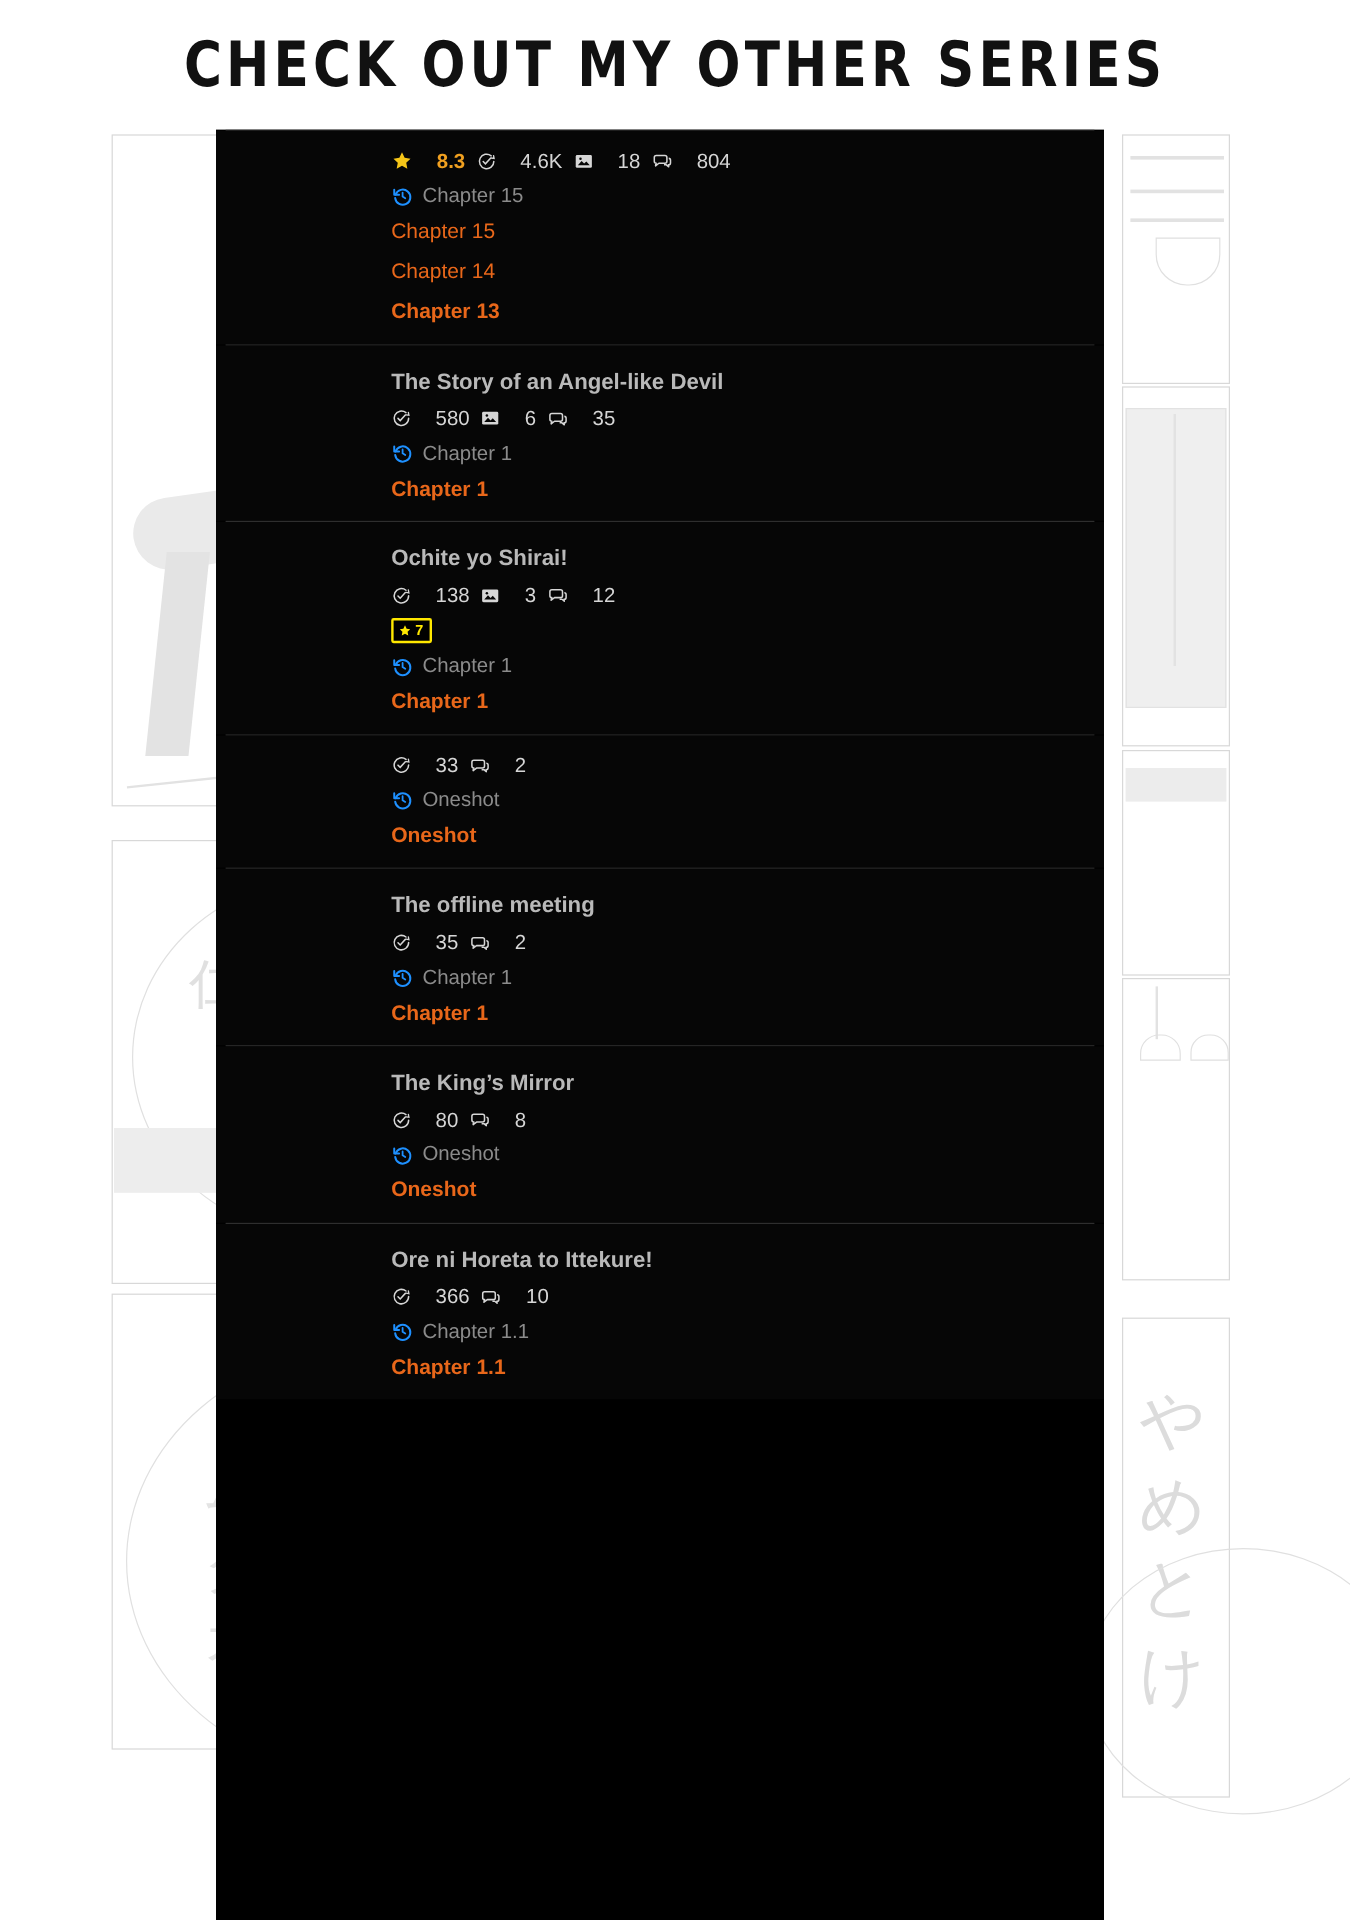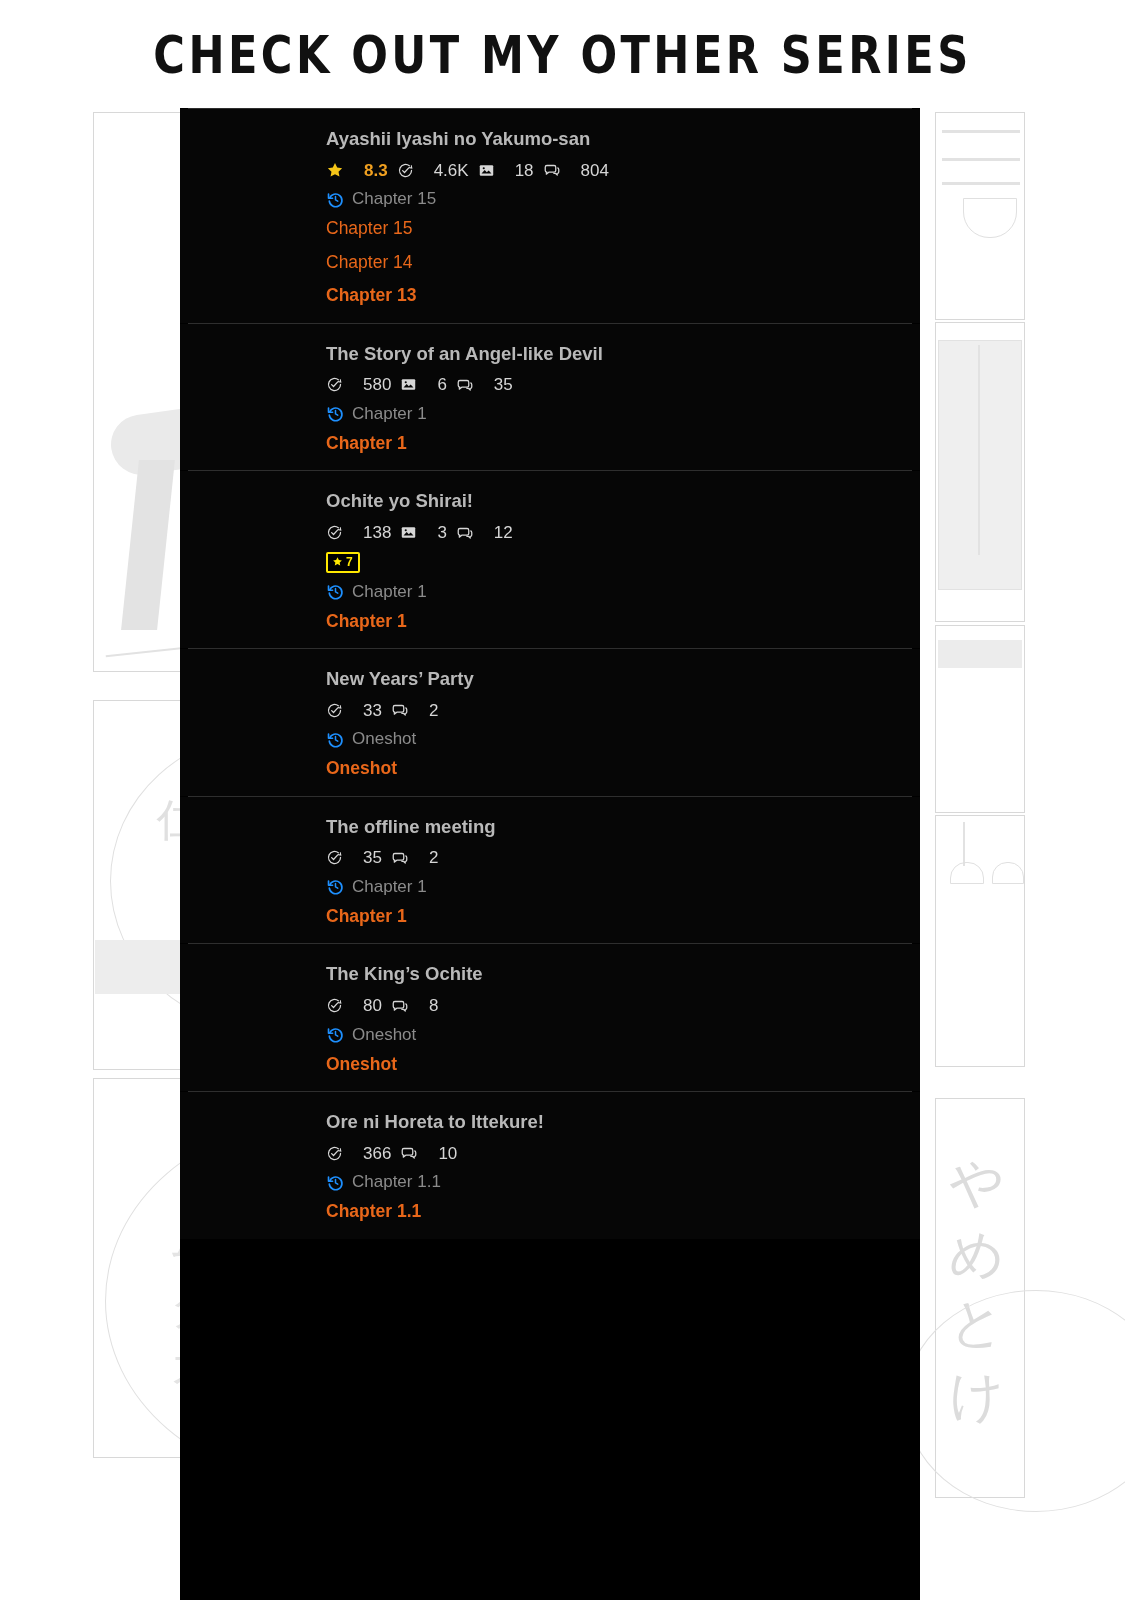--- a/index.html
+++ b/index.html
@@ -245,21 +245,20 @@
       <div class="th-fill" style="left:38%;top:62%;width:28%;height:10%;background:#f4efe4;"></div>
       <div class="th-fill" style="left:42%;top:60%;width:14%;height:6%;background:#f0c040;border-radius:3px;"></div>
 
       <div class="th-fill" style="left:0;top:80%;width:100%;height:20%;background:#ef8a22;"></div>
       <div class="th-fill" style="left:4%;top:83%;width:13%;height:15%;background:#111;border-radius:2px;"></div>
 
       <div class="th-fill" style="left:20%;top:96%;width:70%;height:3%;background:#222;"></div>
     </div>
         </div>
     <div class="series-info">
-      <div class="series-title">Ayashii Iyashi no Yakumo-san</div>
       <div class="series-stats">
             <span class="stat rating">
               <svg width="18" height="18" viewBox="0 0 24 24" fill="#f5c518">
       <path d="M12 2.5l2.95 6.22 6.55.87-4.8 4.6 1.22 6.56L12 17.6 6.08 20.75l1.22-6.56-4.8-4.6 6.55-.87z"></path>
               </svg>
               <span>8.3</span>
             </span>
             <span class="stat">
               <svg width="17" height="17" viewBox="0 0 24 24" fill="none" stroke="#d6d6d6" stroke-width="1.8" stroke-linecap="round">
       <path d="M20.5 12a8.5 8.5 0 1 1-3.1-6.55"></path>
@@ -421,21 +420,20 @@
       <div class="th-fill" style="left:30%;top:20%;width:30%;height:3%;background:#777;"></div>
 
       <div class="th-fill" style="left:34%;top:40%;width:28%;height:21%;background:#232323;border-radius:46% 46% 12% 12%;"></div>
       <div class="th-fill" style="left:40%;top:48%;width:16%;height:11%;background:#f0f0f0;border-radius:44%;"></div>
 
       <div class="th-fill" style="left:20%;top:72%;width:24%;height:22%;background:#2b2b2b;border-radius:46% 46% 12% 12%;"></div>
       <div class="th-fill" style="left:54%;top:72%;width:24%;height:22%;background:#3a3a3a;border-radius:46% 46% 12% 12%;"></div>
     </div>
         </div>
     <div class="series-info">
-      <div class="series-title">New Years’ Party</div>
       <div class="series-stats">
             <span class="stat">
               <svg width="17" height="17" viewBox="0 0 24 24" fill="none" stroke="#d6d6d6" stroke-width="1.8" stroke-linecap="round">
       <path d="M20.5 12a8.5 8.5 0 1 1-3.1-6.55"></path>
       <path d="M8 12.2l2.6 2.6 6-6.6"></path>
       <path d="M20.2 5.2l.6 3.3-3.3-.5" stroke-width="1.6"></path>
               </svg>
               <span>33</span>
             </span>
             <span class="stat">
@@ -512,21 +510,21 @@
 
       <div class="th-fill" style="left:76%;top:18%;width:18%;height:24%;background:#d8d8d8;"></div>
       <div class="th-fill" style="left:6%;top:48%;width:40%;height:46%;background:#e4e4e4;border-radius:46% 46% 14% 14%;"></div>
       <div class="th-fill" style="left:14%;top:56%;width:24%;height:18%;background:#fafafa;border-radius:44%;"></div>
       <div class="th-fill" style="left:54%;top:48%;width:42%;height:46%;background:#dcdcdc;border-radius:46% 46% 14% 14%;"></div>
       <div class="th-fill" style="left:62%;top:56%;width:24%;height:18%;background:#fafafa;border-radius:44%;"></div>
       <div class="th-fill" style="left:6%;top:84%;width:24%;height:11%;background:#1a1a1a;"></div>
     </div>
         </div>
     <div class="series-info">
-      <div class="series-title">The King’s Ochite</div>
+      <div class="series-title">The King’s Mirror</div>
       <div class="series-stats">
             <span class="stat">
               <svg width="17" height="17" viewBox="0 0 24 24" fill="none" stroke="#d6d6d6" stroke-width="1.8" stroke-linecap="round">
       <path d="M20.5 12a8.5 8.5 0 1 1-3.1-6.55"></path>
       <path d="M8 12.2l2.6 2.6 6-6.6"></path>
       <path d="M20.2 5.2l.6 3.3-3.3-.5" stroke-width="1.6"></path>
               </svg>
               <span>80</span>
             </span>
             <span class="stat">

